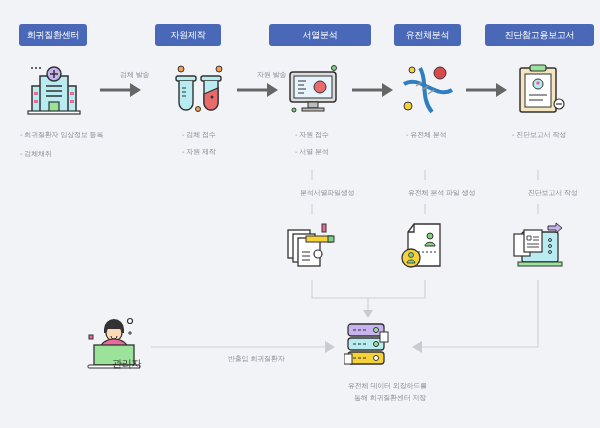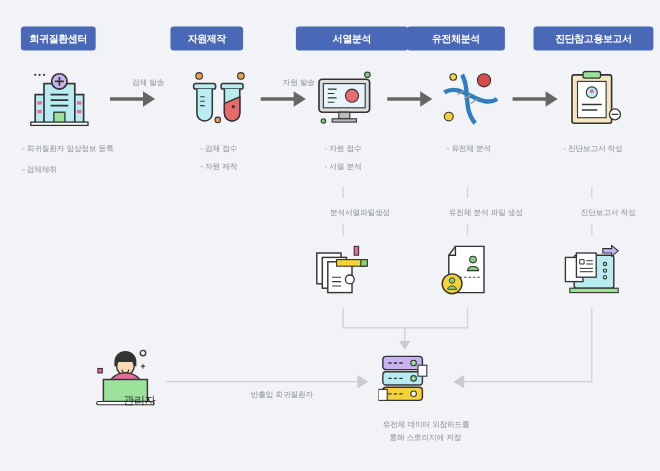--- a/index.html
+++ b/index.html
@@ -1,20 +1,20 @@
 <!DOCTYPE html>
 <html><head>
 <meta charset="utf-8">
 <style>
   html,body{margin:0;padding:0;}
   body{width:600px;height:428px;background:#f2f3f7;position:relative;overflow:hidden;
        font-family:"DejaVu Sans","Liberation Sans",sans-serif;}
   .abs{position:absolute;}
   .stage-btn{position:absolute;top:24px;height:22px;background:#4a68b8;border-radius:3px;
-       color:#fff;font-size:9px;font-weight:bold;display:flex;align-items:center;justify-content:center;
+       color:#fff;font-size:9px;font-weight:normal;display:flex;align-items:center;justify-content:center;
        letter-spacing:-0.3px;}
   .desc{position:absolute;font-size:7px;color:#8a8e96;line-height:11px;white-space:nowrap;letter-spacing:-0.2px;}
   .lbl{position:absolute;font-size:7px;color:#8a8e96;white-space:nowrap;letter-spacing:-0.2px;margin-left:16px;}
   .icon{position:absolute;}
   svg{display:block;}
 </style>
 </head>
 <body>
 
 <svg class="abs" style="left:0;top:0" width="600" height="428">
@@ -49,21 +49,21 @@
     <line x1="151" y1="347" x2="328" y2="347"></line>
   </g>
   <polygon points="363,310 373,310 368,318" fill="#c9cbd0"></polygon>
   <polygon points="325,341 335,347 325,353" fill="#c9cbd0"></polygon>
   <polygon points="422,341 412,347 422,353" fill="#c9cbd0"></polygon>
 </svg>
 
 <div class="stage-btn" style="left:19px;width:68px">희귀질환센터</div>
 <div class="stage-btn" style="left:155px;width:66px">자원제작</div>
 <div class="stage-btn" style="left:269px;width:102px">서열분석</div>
-<div class="stage-btn" style="left:370px;width:89px">유전체분석</div>
+<div class="stage-btn" style="left:394px;width:67px">유전체분석</div>
 <div class="stage-btn" style="left:485px;width:109px">진단참고용보고서</div>
 
 <div class="lbl" style="left:104px;top:70px">검체 발송</div>
 <div class="lbl" style="left:241px;top:70px">자원 발송</div>
 
 <div class="icon" style="left:26px;top:64px">
   <svg width="56" height="52" viewBox="0 0 56 52">
     <rect x="6" y="22" width="44" height="26" fill="#b9ecf0" stroke="#333" stroke-width="1.5"></rect>
     <rect x="14" y="12" width="28" height="36" fill="#b9ecf0" stroke="#333" stroke-width="1.5"></rect>
     <circle cx="28" cy="10" r="7" fill="#c6b3f0" stroke="#333" stroke-width="1.5"></circle>
@@ -220,13 +220,13 @@
     <rect x="4" y="30" width="36" height="12" rx="3" fill="#f6d23a" stroke="#333" stroke-width="1.3"></rect>
     <path d="M9 8h14M9 22h14M9 36h14" stroke="#333" stroke-width="1.2" stroke-dasharray="3 2"></path>
     <circle cx="32" cy="8" r="2.5" fill="#9be39b" stroke="#333"></circle>
     <circle cx="32" cy="22" r="2.5" fill="#9be39b" stroke="#333"></circle>
     <circle cx="32" cy="36" r="2.5" fill="#fff" stroke="#333"></circle>
     <rect x="36" y="10" width="8" height="10" fill="#fff" stroke="#333" stroke-width="1"></rect>
     <rect x="0" y="32" width="8" height="10" fill="#fff" stroke="#333" stroke-width="1"></rect>
   </svg>
 </div>
 <div class="lbl" style="left:332px;top:381px">유전체 데이터 외장하드를</div>
-<div class="lbl" style="left:338px;top:393px">통해 스토리지에 저장</div>
+<div class="lbl" style="left:338px;top:393px">통해 희귀질환센터 저장</div>
 
 </body></html>

